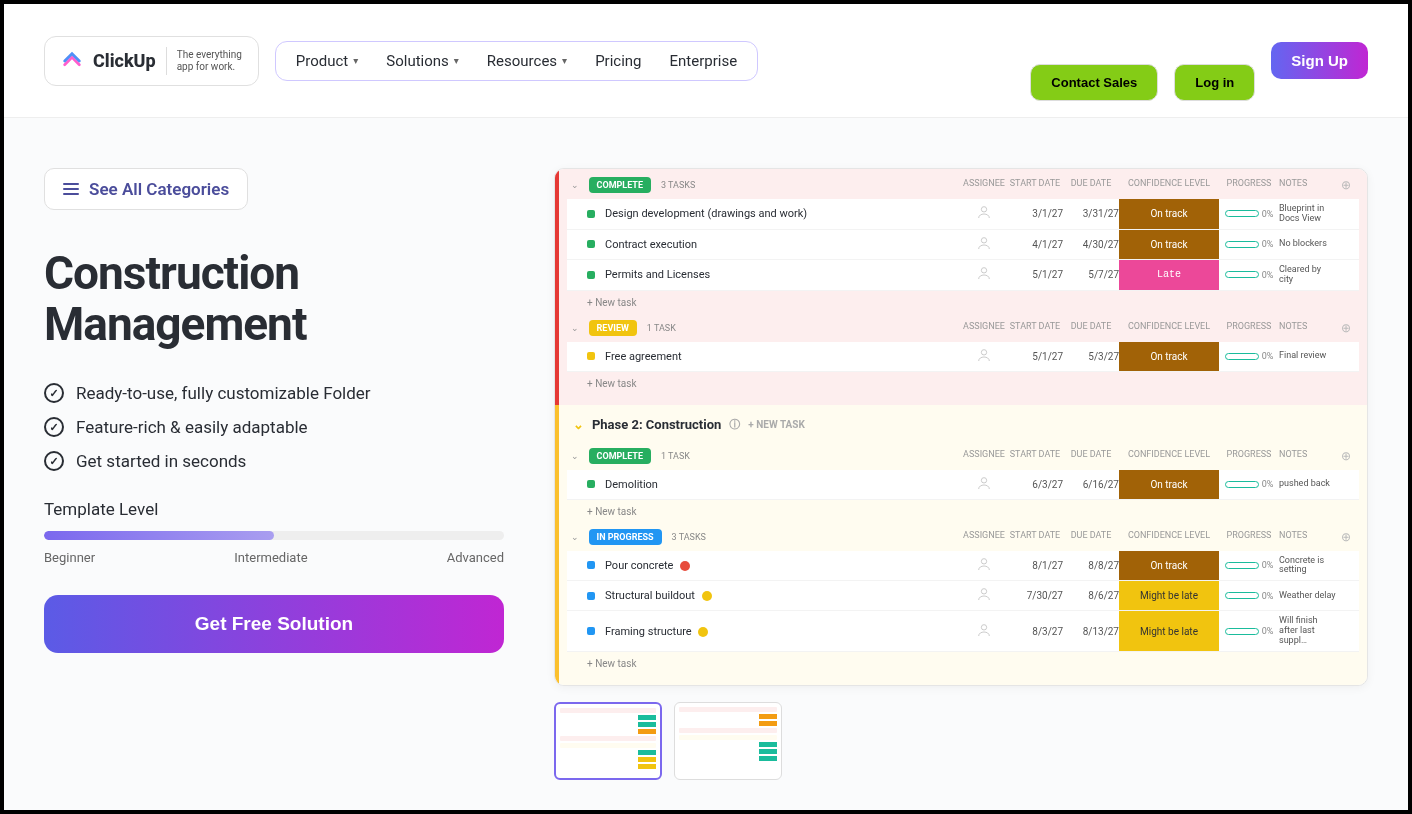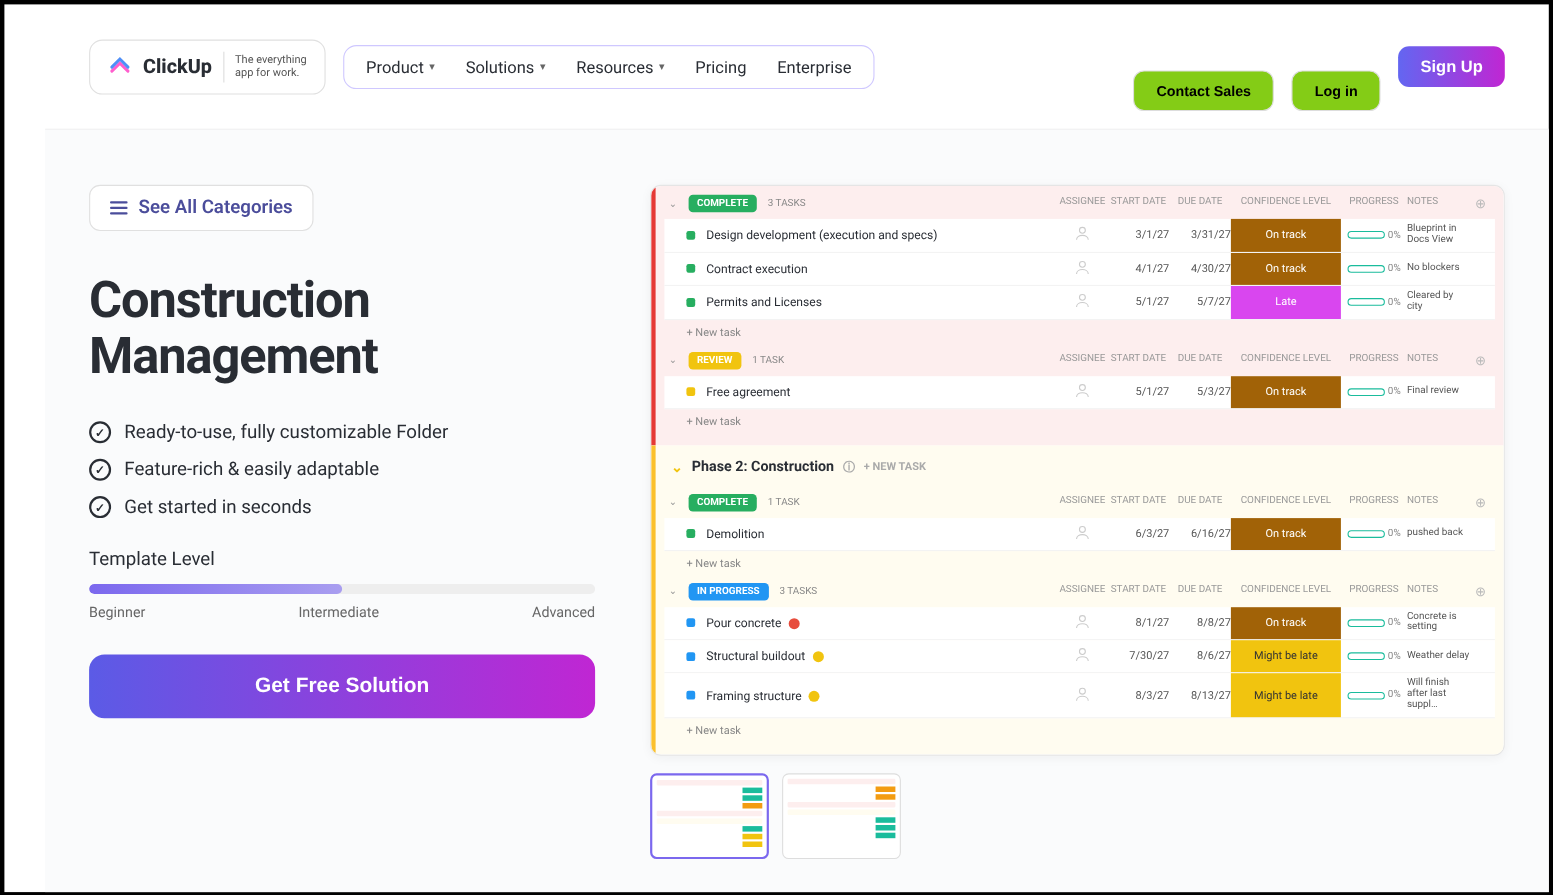--- a/index.html
+++ b/index.html
@@ -1,17 +1,17 @@
 <!DOCTYPE html>
 <html><head>
 <meta charset="utf-8">
 <style>
 * { margin: 0; padding: 0; box-sizing: border-box; }
 body { font-family: -apple-system, BlinkMacSystemFont, 'Segoe UI', Roboto, sans-serif; background: #fafbfc; color: #292d34; }
-.page { background: #fff; min-height: 100vh; border: 4px solid #000; padding-left: 37px; }
+.page { background: #fff; min-height: 100vh; border: 4px solid #000; }
 
 
 .header { display: flex; align-items: center; padding: 16px 40px; border-bottom: 1px solid #eee; gap: 16px; }
 .logo-box { display: flex; align-items: center; border: 1px solid #e0e0e0; border-radius: 12px; padding: 10px 16px; gap: 10px; }
 .logo-mark { width: 22px; height: 22px; }
 .logo-text { font-weight: 800; font-size: 18px; }
 .logo-sep { width: 1px; height: 28px; background: #ddd; }
 .logo-tag { font-size: 10px; line-height: 1.2; color: #555; }
 .nav-box { display: flex; align-items: center; border: 1px solid #cfc8ff; border-radius: 12px; padding: 10px 20px; gap: 28px; }
 .nav-item { display: flex; align-items: center; gap: 5px; font-size: 15px; cursor: pointer; }
@@ -74,21 +74,21 @@
 .dot-blue { background: #2196f3; }
 .task-name { flex: 1; }
 .task-name .flag { display:inline-block; width:10px; height:10px; border-radius:50%; margin-left:4px; vertical-align:middle; }
 .flag.red { background:#e74c3c; }
 .flag.yel { background:#f1c40f; }
 .avatar-ph { width: 46px; text-align: center; color: #ccc; }
 .avatar-ph svg { width:16px; height:16px; }
 .date-cell { width: 56px; text-align: right; font-size: 10px; color: #555; }
 .conf-cell { width: 100px; text-align: center; font-size: 10px; color: #fff; padding: 6px 0; margin: -5px 0; align-self: stretch; display:flex; align-items:center; justify-content:center; }
 .conf-ontrack { background: #a16207; }
-.conf-late { background: #d946ef; }
+.conf-late { background: #ec4899; font-family: Liberation Mono, monospace; }
 .conf-might { background: #f1c40f; color:#333; }
 .prog-cell { width: 60px; display: flex; align-items: center; justify-content: center; gap: 3px; font-size: 9px; color: #888; }
 .prog-bar { width: 34px; height: 7px; border: 1px solid #1abc9c; border-radius: 4px; }
 .notes-cell { width: 58px; font-size: 9px; color: #555; line-height: 1.1; }
 .plus-cell { width:18px; }
 .new-task { font-size: 10px; color: #888; padding: 6px 20px; }
 
 .thumbs { display: flex; gap: 12px; margin-top: 16px; }
 .thumb { width: 108px; height: 78px; border: 1px solid #ddd; border-radius: 6px; background: #fff; cursor: pointer; padding:4px; display:flex; flex-direction:column; gap:2px; }
 .thumb.active { border: 2px solid #7b68ee; }
@@ -197,21 +197,21 @@
                   <span class="ch w-date">START DATE</span>
                   <span class="ch w-date">DUE DATE</span>
                   <span class="ch w-conf">CONFIDENCE LEVEL</span>
                   <span class="ch w-prog">PROGRESS</span>
                   <span class="ch w-notes">NOTES</span>
                   <span class="ch w-plus">⊕</span>
                 </div>
               </div>
               <div class="task-row">
                 <span class="task-dot dot-green"></span>
-                <span class="task-name">Design development (execution and specs) </span>
+                <span class="task-name">Design development (drawings and work) </span>
                 <span class="avatar-ph"><svg viewBox="0 0 24 24" fill="none" stroke="#ccc" stroke-width="1.5">
                     <circle cx="12" cy="8" r="4"></circle>
                     <path d="M4 21c0-4 4-6 8-6s8 2 8 6"></path>
                   </svg></span>
                 <span class="date-cell">3/1/27</span>
                 <span class="date-cell">3/31/27</span>
                 <span class="conf-cell conf-ontrack">On track</span>
                 <span class="prog-cell">
                   <span class="prog-bar"></span>
                   <span>0%</span>

